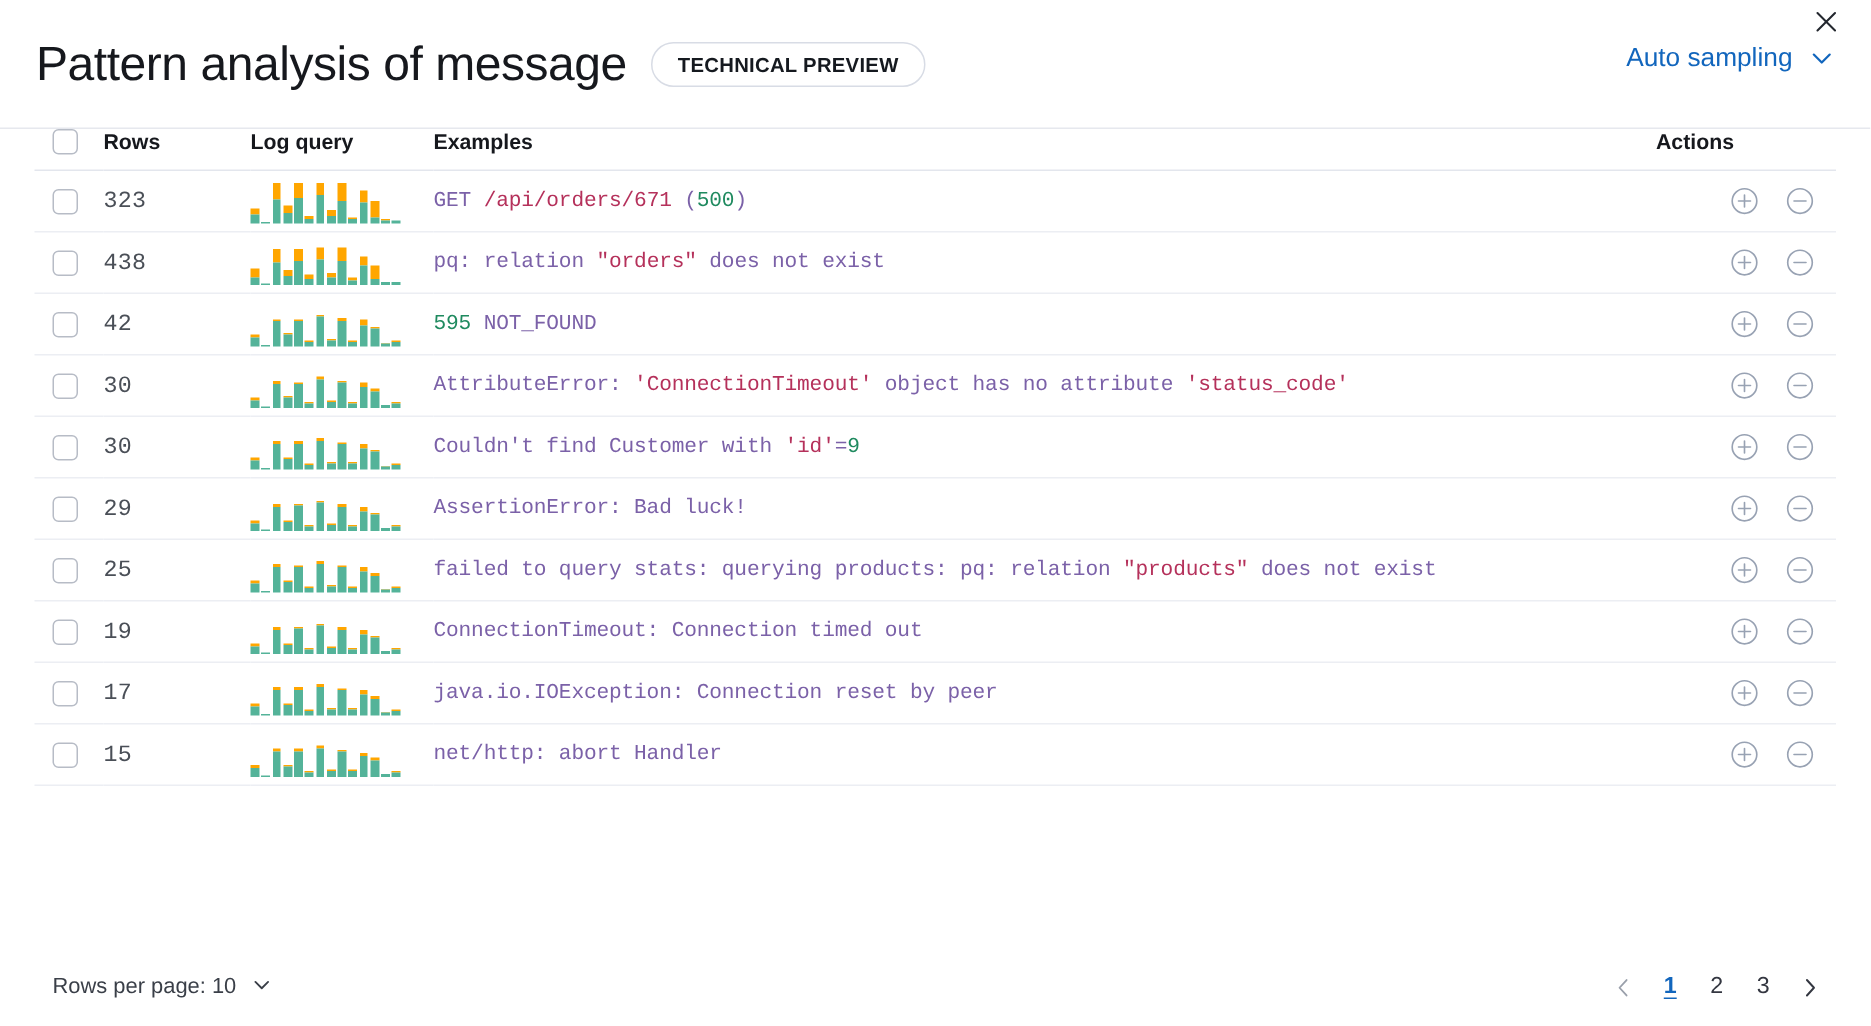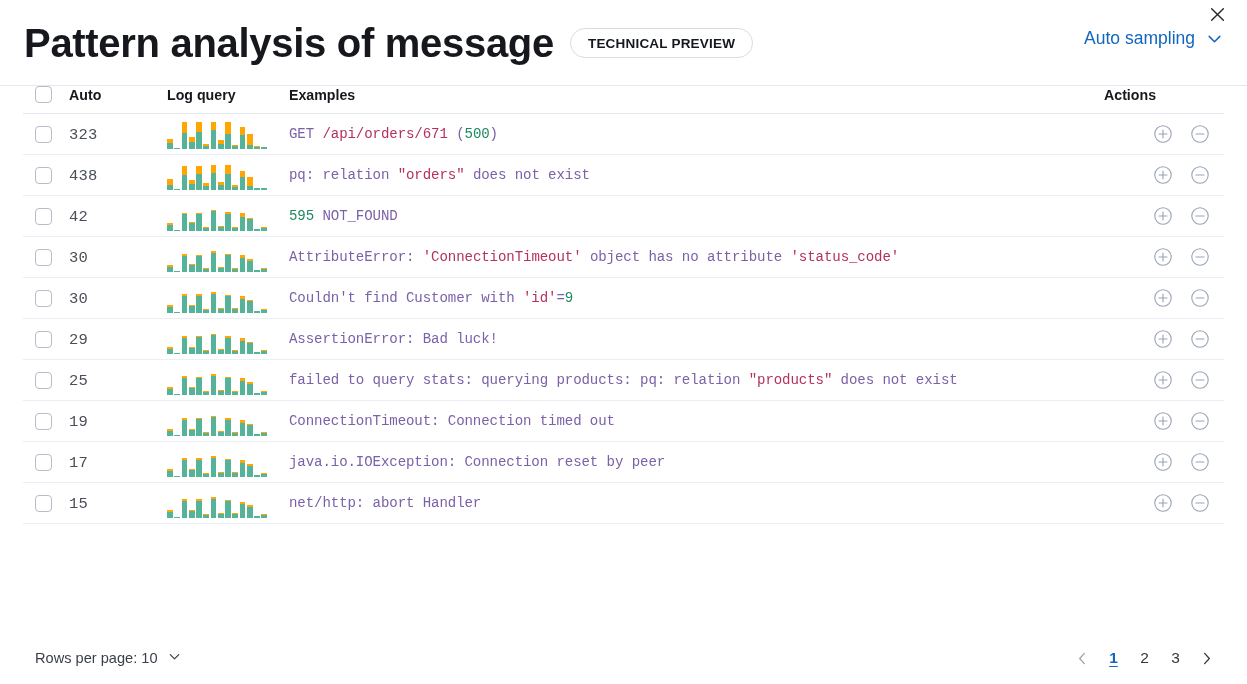--- a/index.html
+++ b/index.html
@@ -15,22 +15,22 @@
   .header {
     position: relative;
     height: 86px;
     border-bottom: 1px solid #e6e8ee;
     display: flex;
     align-items: center;
     padding: 0 24px;
   }
   .title-wrap { display: flex; align-items: center; gap: 16px; }
   .page-title {
-    font-size: 40px;
-    font-weight: 700;
+    font-size: 32px;
+    font-weight: 400;
     letter-spacing: -0.3px;
     color: #16181d;
     line-height: 1.1;
   }
   .badge {
     border: 1px solid #d8dce5;
     border-radius: 999px;
     padding: 7px 17px 6px;
     font-size: 13.5px;
     font-weight: 700;
@@ -205,21 +205,21 @@
 </div>
 
 <div class="body">
 
   <table class="patterns">
     <thead>
       <tr>
         <th class="c-check">
           <span class="cbox"></span>
         </th>
-        <th class="c-count">Auto</th>
+        <th class="c-count">Rows</th>
         <th class="c-rate">Log query</th>
         <th class="c-ex">Examples</th>
         <th class="c-act">Actions</th>
       </tr>
     </thead>
     <tbody id="rows-body">
         <tr>
           <td class="c-check">
             <span class="cbox"></span>
           </td>

